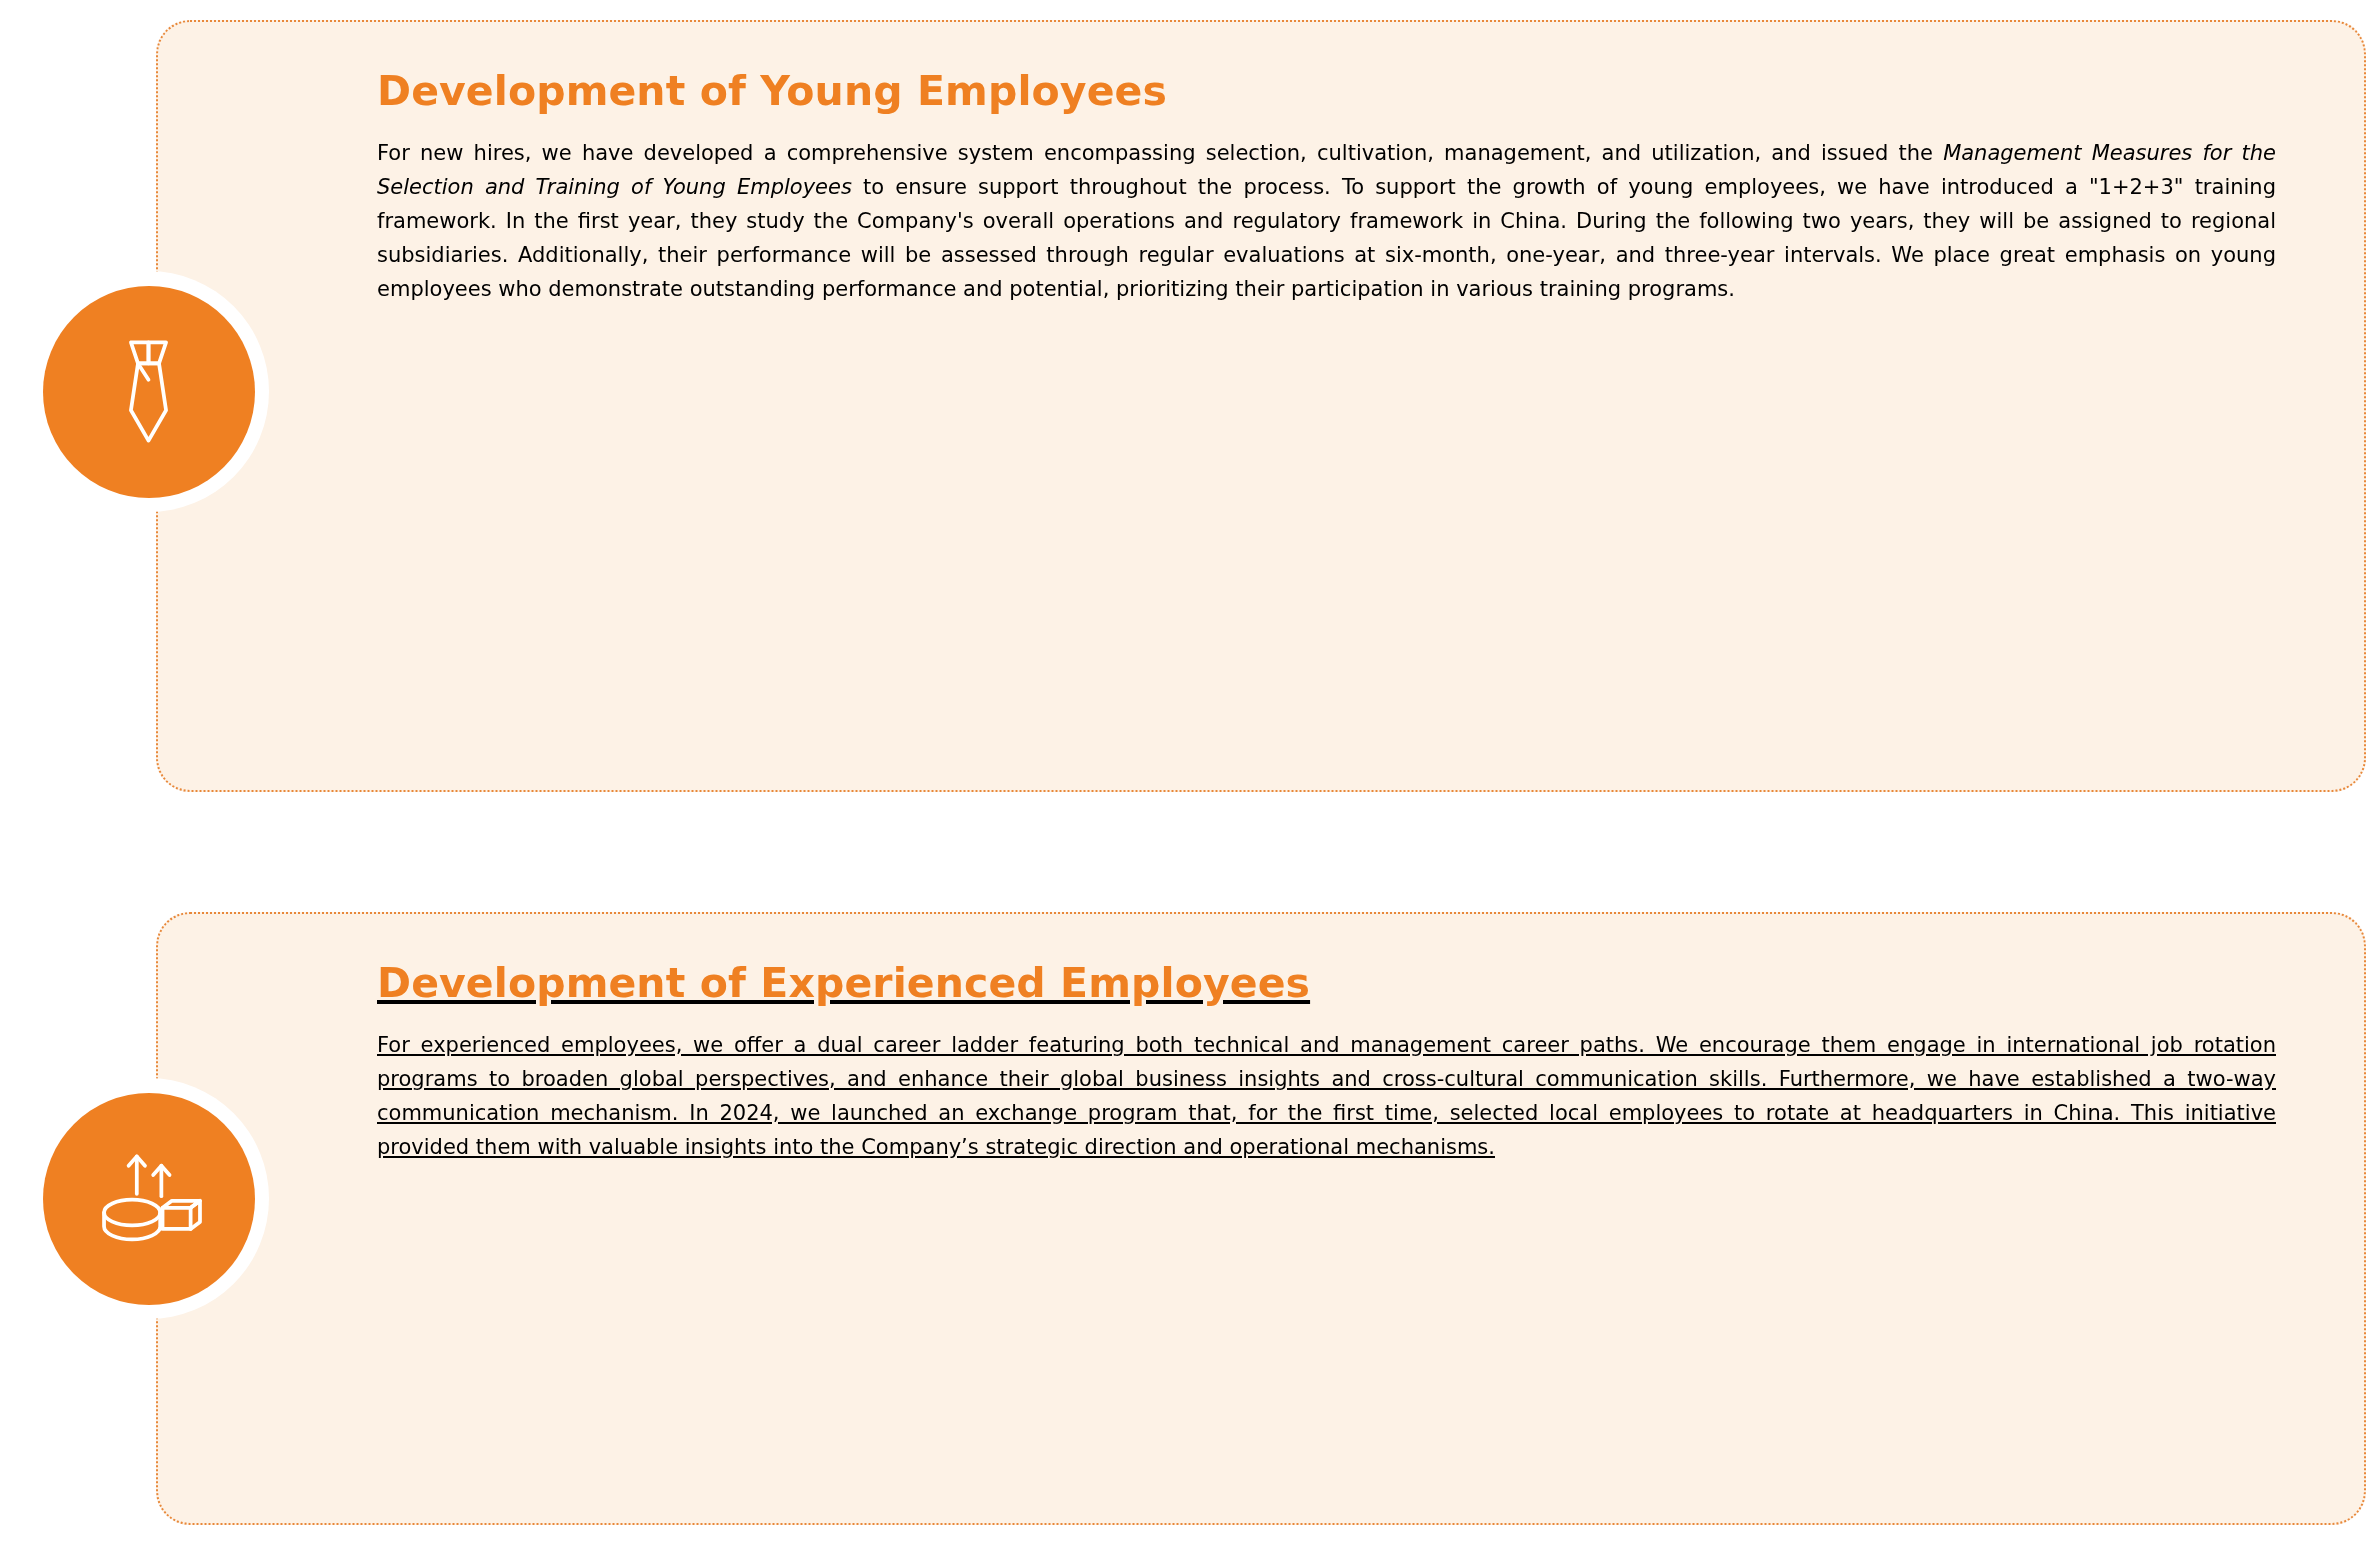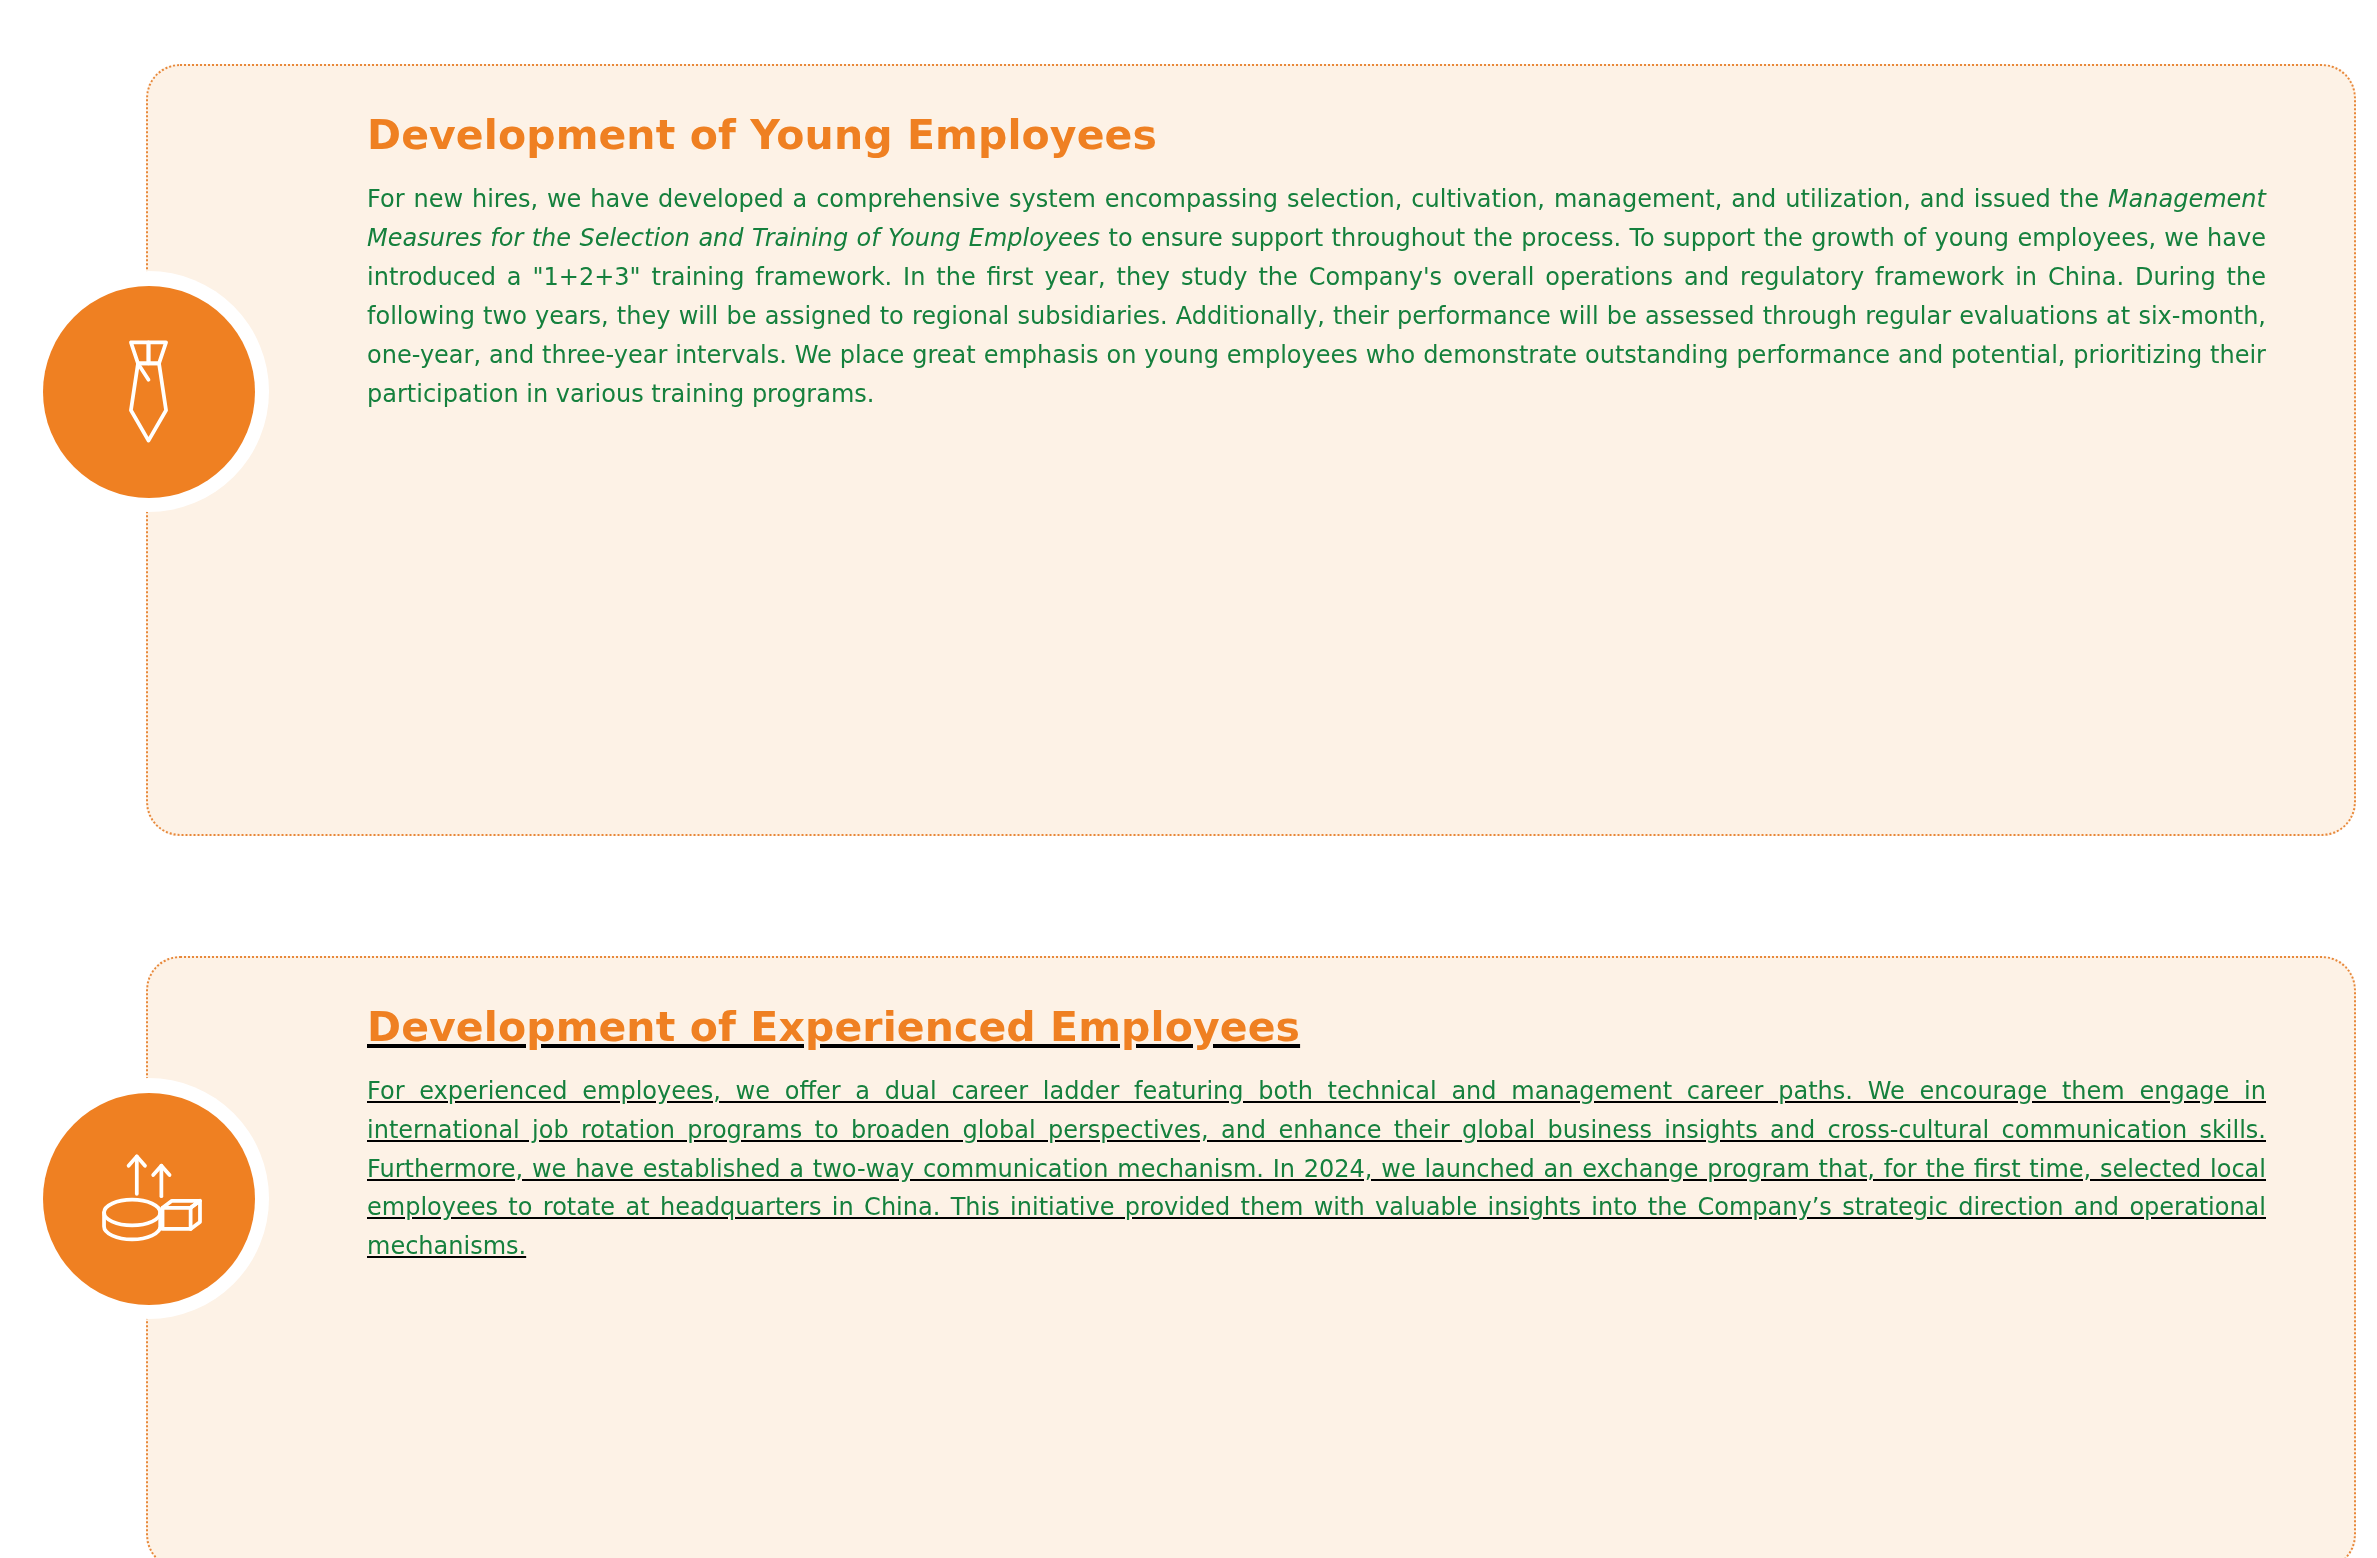--- a/index.html
+++ b/index.html
@@ -24,44 +24,43 @@
   .section {
     position: absolute;
     left: 0;
     width: 2377px;
   }
   #section-young { top: 20.4px; }
   #section-experienced { top: 912px; }
 
   .card {
     position: absolute;
-    left: 146px;
+    left: 156px;
     width: 2210px;
     box-sizing: border-box;
     background: #fdf2e6;
     border: 2.2px dotted #e8883a;
     border-radius: 34px;
     padding: 35px 88px 38px 219px;
-    margin-top: 44px;
   }
   #card-young { height: 772px; }
   #card-experienced { height: 613px; text-decoration: underline; }
 
   .card-title {
     color: #ef8022;
     font-size: 41px;
     font-weight: bold;
     letter-spacing: 0.1px;
     margin: 11.7px 0 22px 0;
     line-height: 1.1;
   }
 
   .card-body {
-    color: #15803d;
-    font-size: 24px;
+    color: #000000;
+    font-size: 21px;
     line-height: 1.62;
     text-align: justify;
     text-justify: inter-word;
     margin: 0;
   }
   .card-body em {
     font-style: italic;
   }
 
   .icon-badge {

